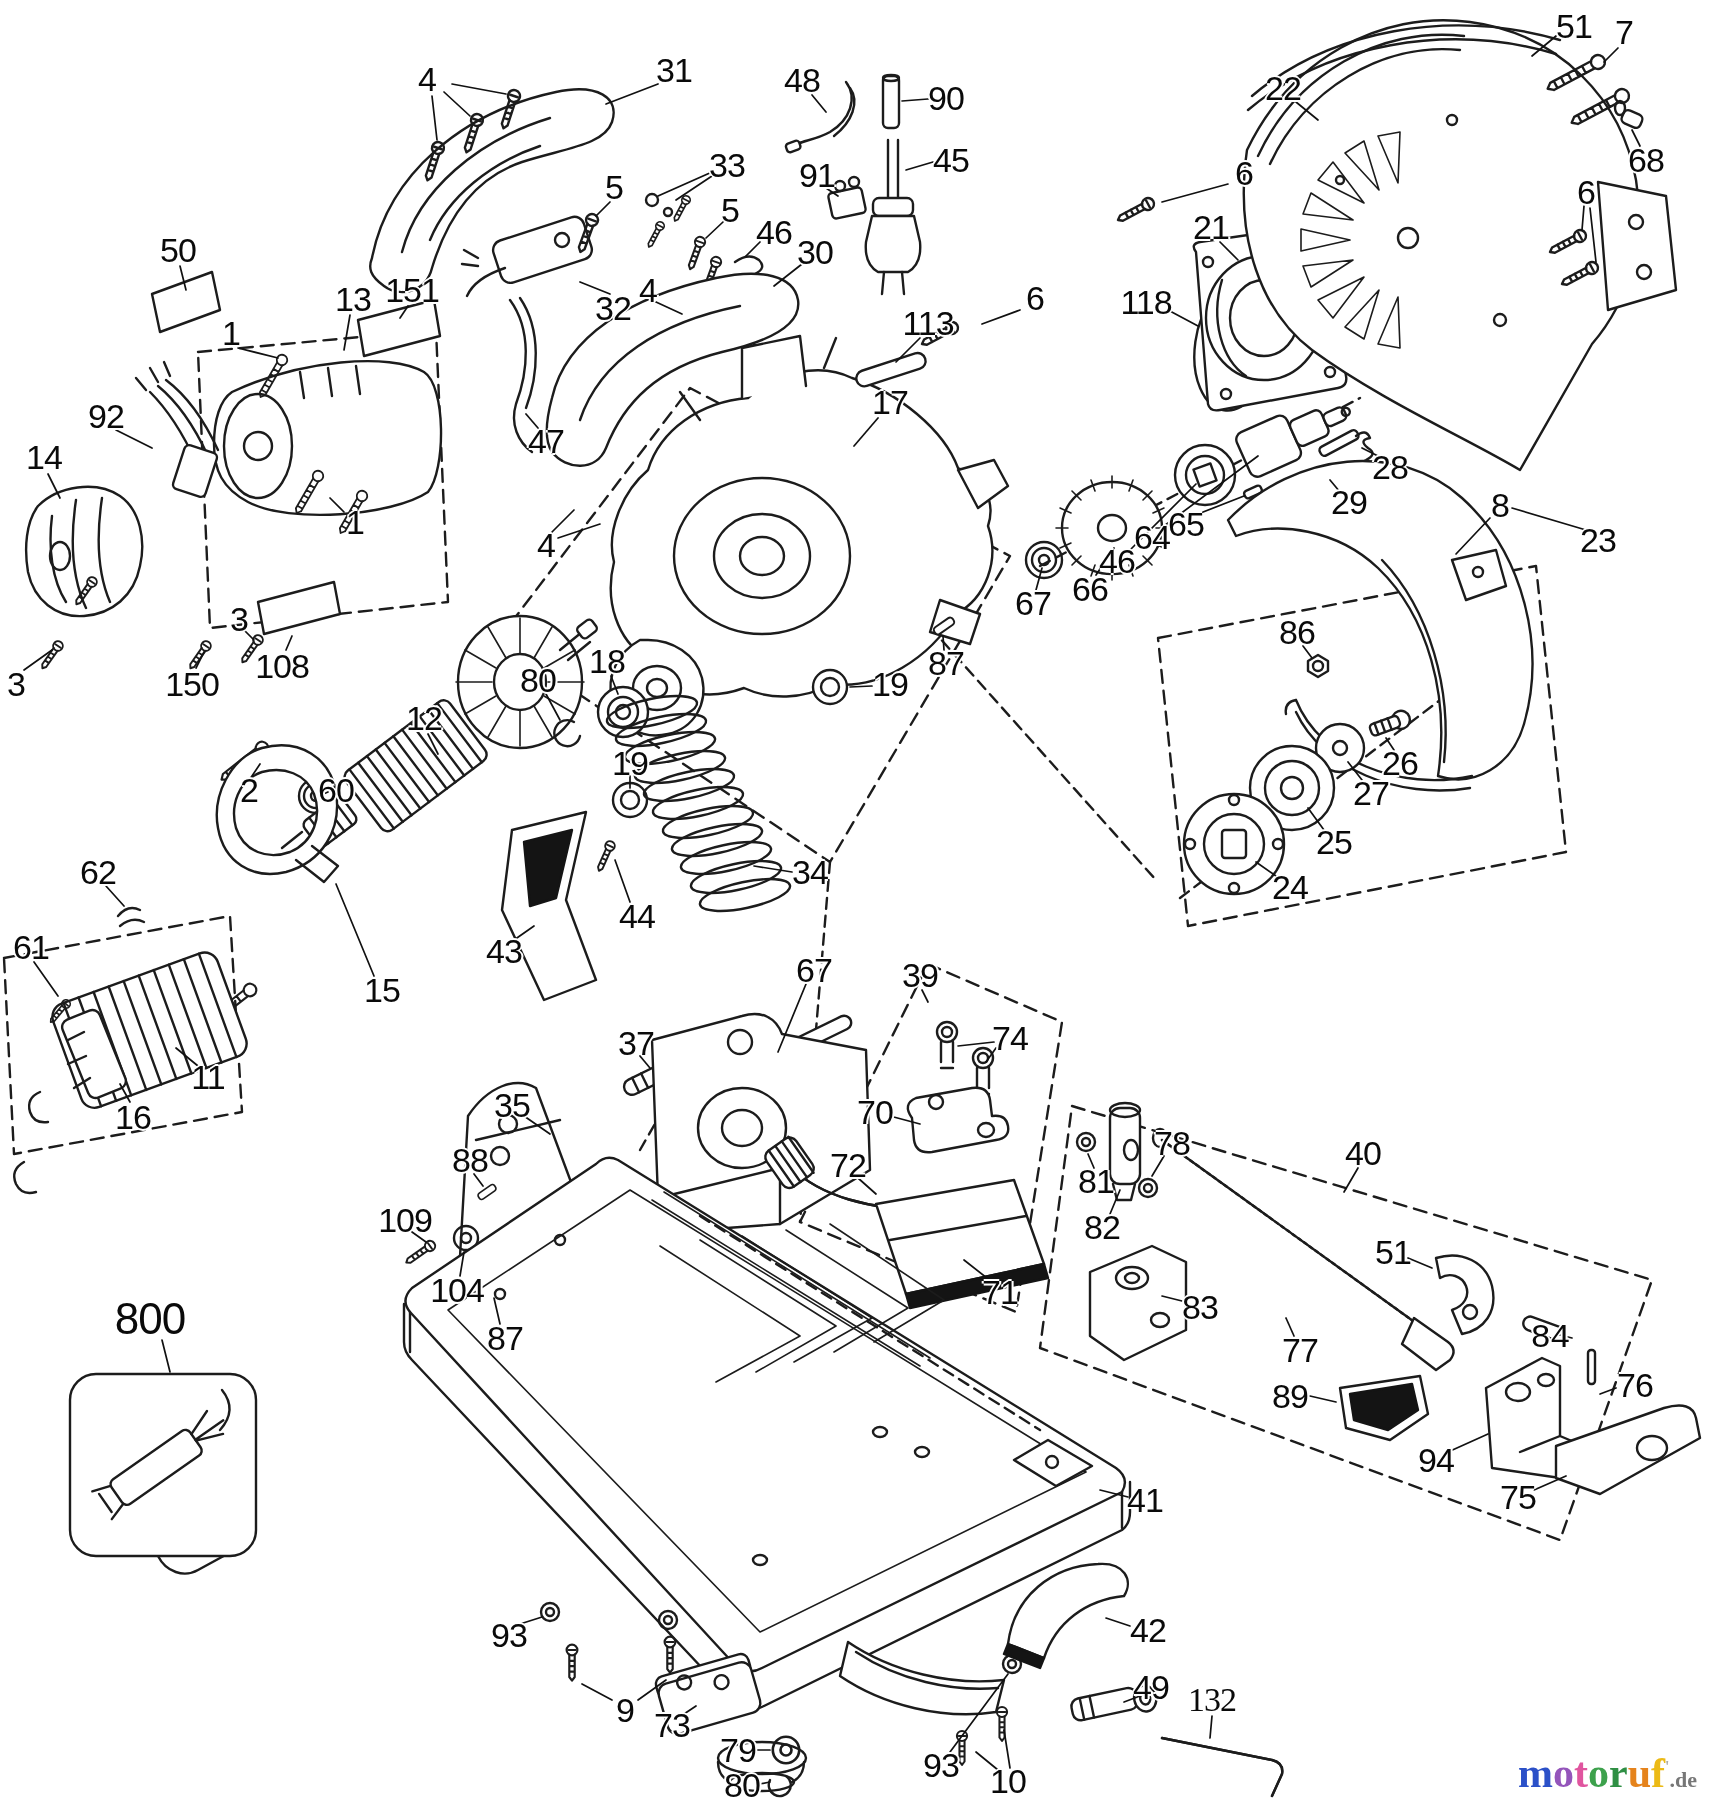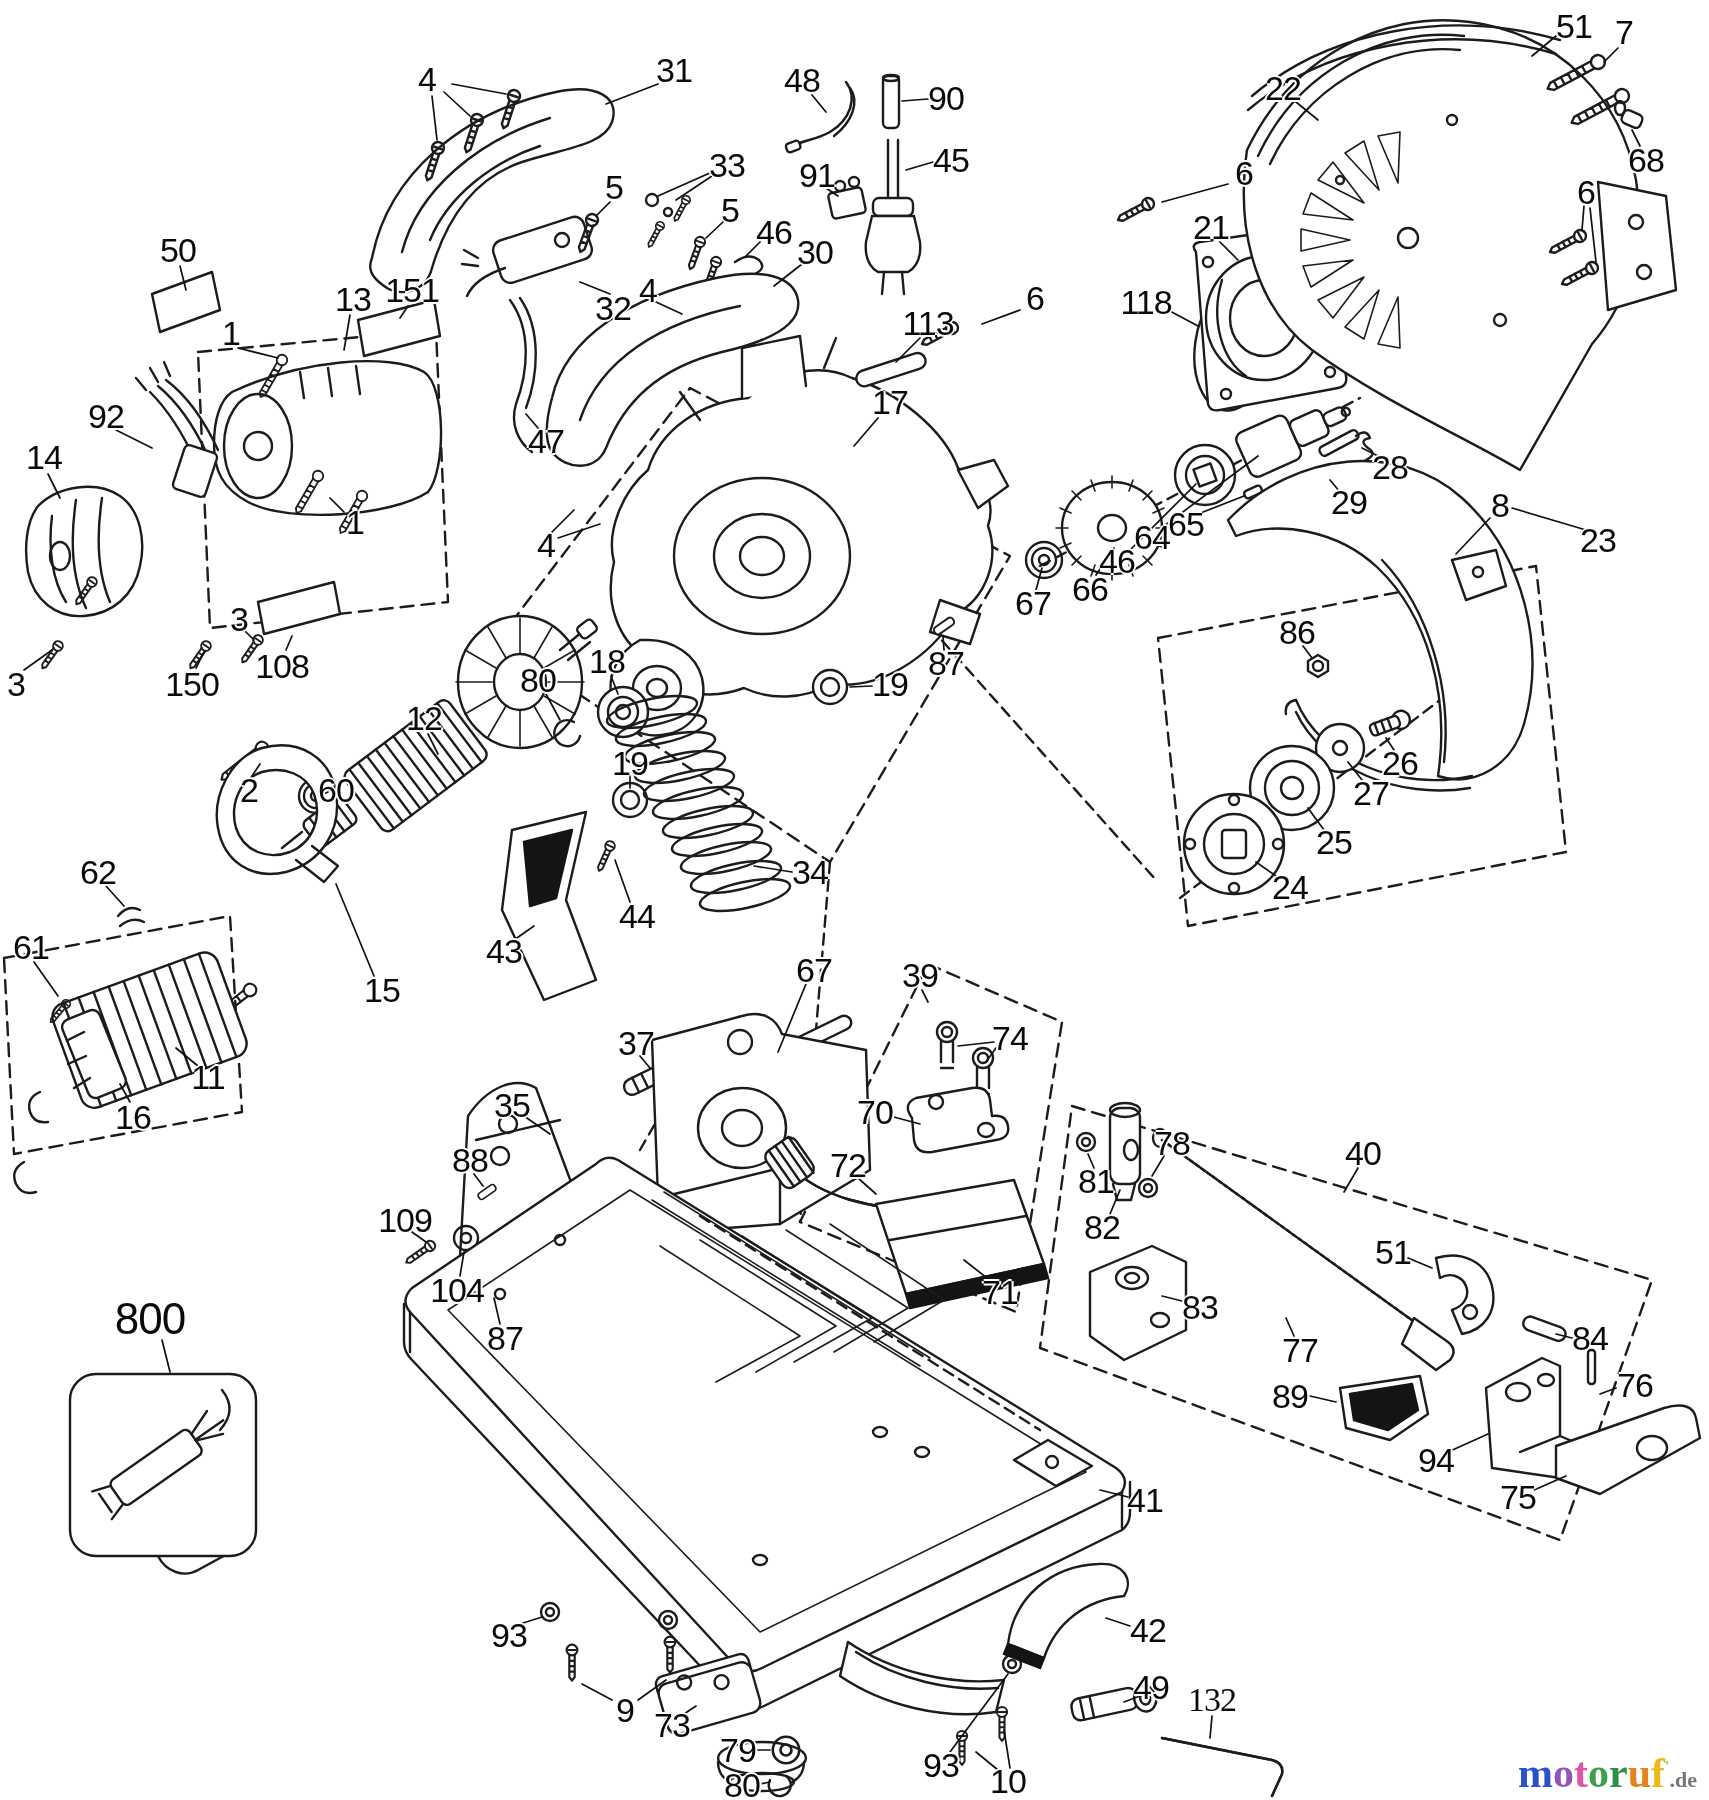--- a/index.html
+++ b/index.html
@@ -690,21 +690,21 @@
       <div class="part-label" style="left: 457px; top: 1290px;">104</div>
       <div class="part-label" style="left: 505px; top: 1338px;">87</div>
       <div class="part-label" style="left: 150px; top: 1319px; font-size: 44px;">800</div>
       <div class="part-label" style="left: 1096px; top: 1181px;">81</div>
       <div class="part-label" style="left: 1102px; top: 1227px;">82</div>
       <div class="part-label" style="left: 1172px; top: 1143px;">78</div>
       <div class="part-label" style="left: 1363px; top: 1153px;">40</div>
       <div class="part-label" style="left: 1393px; top: 1252px;">51</div>
       <div class="part-label" style="left: 1200px; top: 1307px;">83</div>
       <div class="part-label" style="left: 1300px; top: 1350px;">77</div>
-      <div class="part-label" style="left: 1590px; top: 1338px;">84</div>
+      <div class="part-label" style="left: 1550px; top: 1338px; font-family: Liberation Mono, monospace;">84</div>
       <div class="part-label" style="left: 1635px; top: 1385px;">76</div>
       <div class="part-label" style="left: 1290px; top: 1396px;">89</div>
       <div class="part-label" style="left: 1436px; top: 1460px;">94</div>
       <div class="part-label" style="left: 1518px; top: 1497px;">75</div>
       <div class="part-label" style="left: 1145px; top: 1500px;">41</div>
       <div class="part-label" style="left: 1148px; top: 1630px;">42</div>
       <div class="part-label" style="left: 1151px; top: 1687px;">49</div>
       <div class="part-label" style="left: 1212px; top: 1700px; font-family: Liberation Serif, serif;">132</div>
       <div class="part-label" style="left: 509px; top: 1635px;">93</div>
       <div class="part-label" style="left: 625px; top: 1710px;">9</div>

